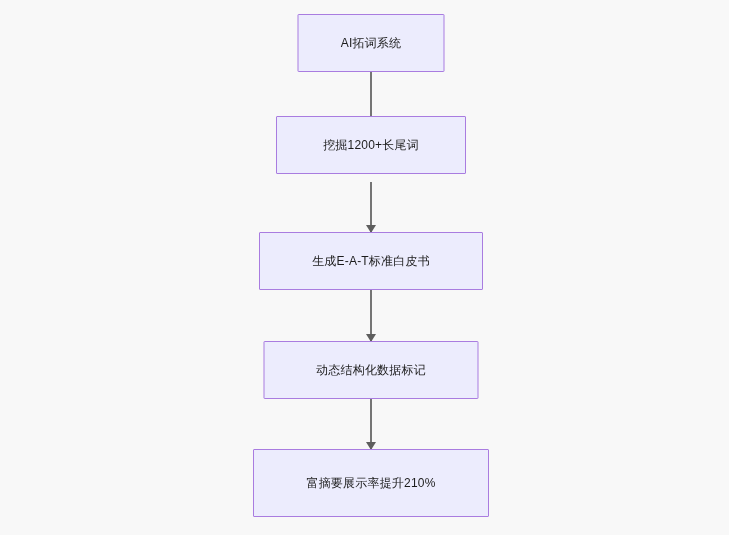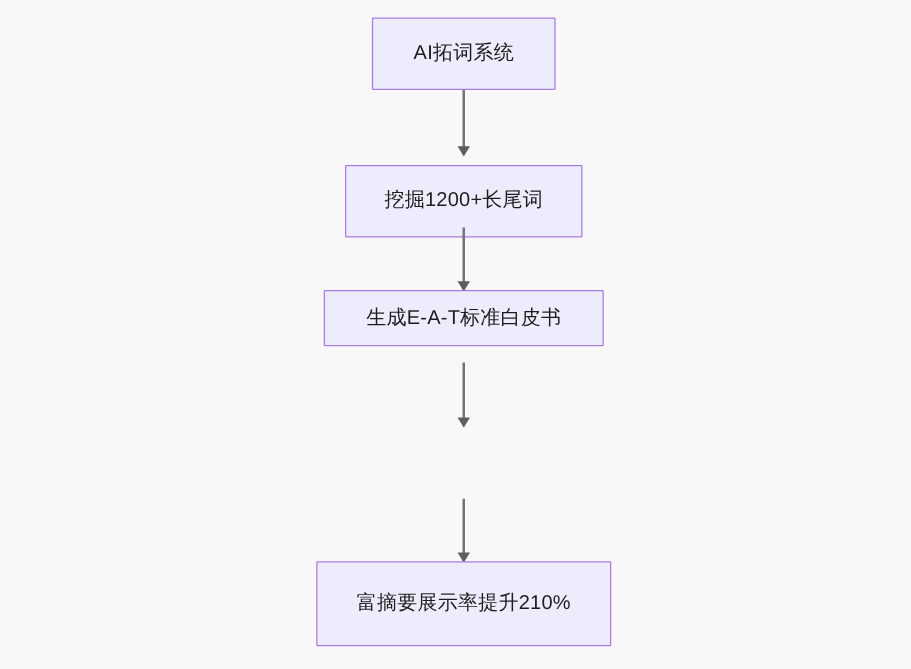--- a/index.html
+++ b/index.html
@@ -27,31 +27,31 @@
     border: 1px solid #a97ce0;
     border-radius: 1px;
     display: flex;
     align-items: center;
     justify-content: center;
     transform: translateX(-50%);
     left: 371px;
   }
 
   .node-label {
-    font-size: 16px;
+    font-size: 12px;
     line-height: 1.2;
     color: #1c1c1c;
     letter-spacing: 0.2px;
     white-space: nowrap;
     text-align: right;
   }
 
   .node-1 { top: 14px;  height: 58px; width: 147px; }
-  .node-2 { top: 132px; height: 58px; width: 190px; }
-  .node-3 { top: 232px; height: 45px; width: 224px; }
+  .node-2 { top: 116px; height: 58px; width: 190px; }
+  .node-3 { top: 232px; height: 58px; width: 224px; }
   .node-4 { top: 341px; height: 58px; width: 215px; }
   .node-5 { top: 449px; height: 68px; width: 236px; }
 
   .edge {
     position: absolute;
     left: 371px;
     transform: translateX(-50%);
     width: 12px;
   }
   .edge-line {
@@ -105,20 +105,23 @@
 
   <div class="node node-3">
     <span class="node-label">生成E-A-T标准白皮书</span>
   </div>
 
   <div class="edge edge-3">
     <div class="edge-line"></div>
     <div class="edge-head"></div>
   </div>
 
+  <div class="node node-4">
+    <span class="node-label">动态结构化数据标记</span>
+  </div>
 
   <div class="edge edge-4">
     <div class="edge-line"></div>
     <div class="edge-head"></div>
   </div>
 
   <div class="node node-5">
     <span class="node-label">富摘要展示率提升210%</span>
   </div>
 

